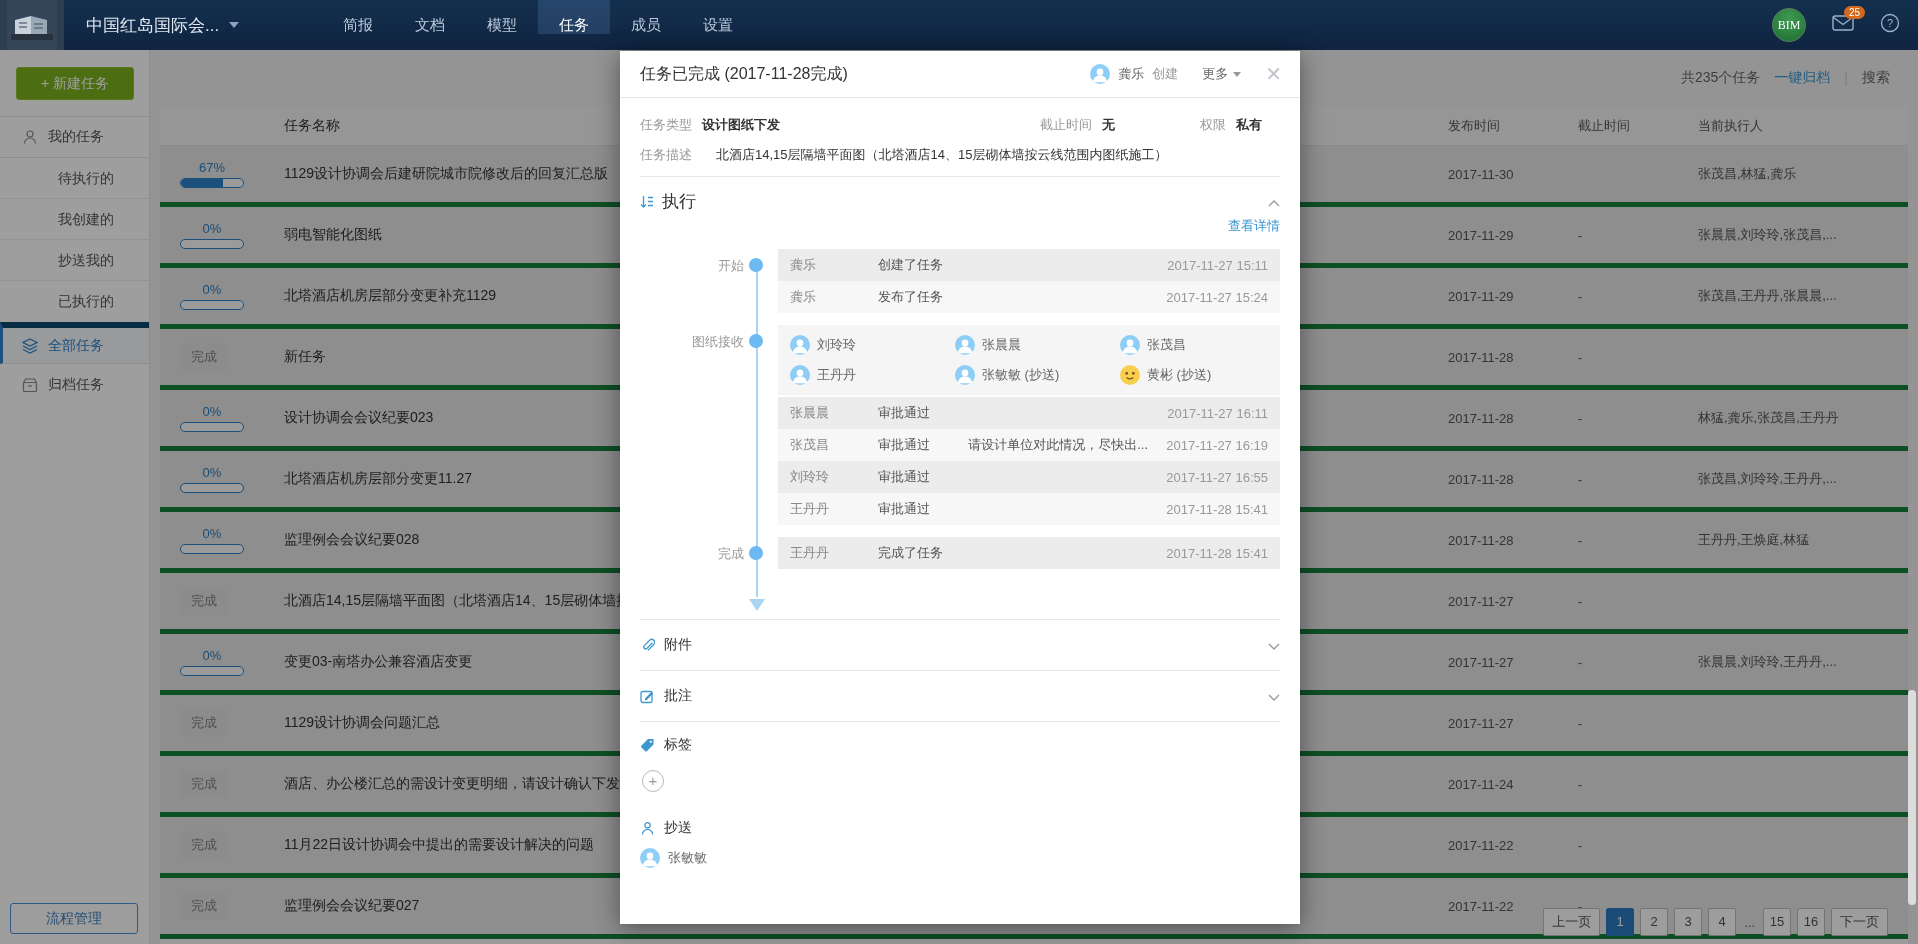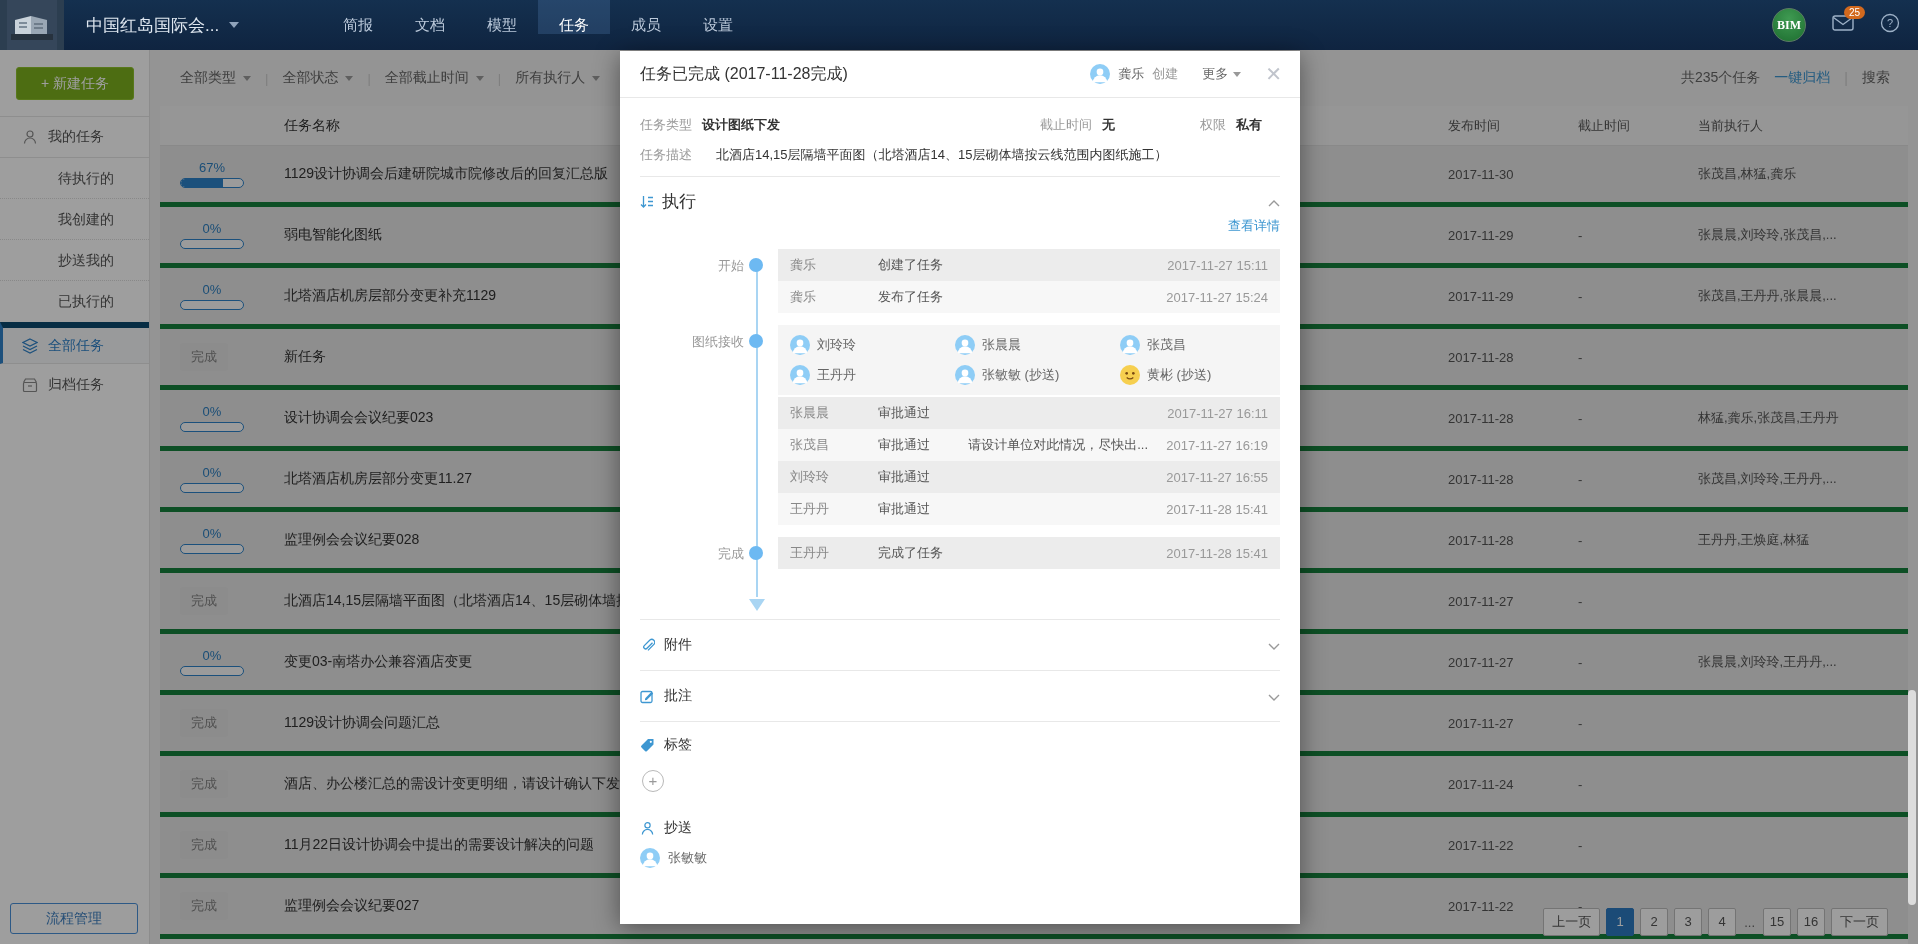--- a/index.html
+++ b/index.html
@@ -9,21 +9,21 @@
   .navbar { position:absolute; top:0; left:0; width:1918px; height:50px;
     background:linear-gradient(180deg,#14304f 0%,#0f2440 100%); display:flex; align-items:center; z-index:10; }
   .nav-logo { width:64px; height:50px; display:flex; align-items:center; justify-content:center; background:#2c3e50; flex:0 0 64px; }
   .nav-project { display:flex; align-items:center; margin-left:22px; color:#dfe7f0; font-size:17px; cursor:pointer; }
   .caret { display:inline-block; width:0; height:0; border-left:5px solid transparent; border-right:5px solid transparent; border-top:6px solid #8fa3bb; margin-left:10px; }
   .nav-menu { position:absolute; left:322px; top:0; height:50px; display:flex; }
   .nav-item { width:72px; height:34px; line-height:50px; text-align:center; color:#bccadb; font-size:15px; cursor:pointer; }
   .nav-item.active { background:rgba(110,160,220,0.20); color:#ffffff; }
   .nav-right { position:absolute; right:18px; top:0; height:50px; display:flex; align-items:center; gap:26px; }
   .avatar-bim { width:34px; height:34px; border-radius:50%; background:radial-gradient(circle at 50% 30%,#3f9a52,#1d6e30); color:#fff;
-    font-family:"Liberation Serif",serif; font-weight:bold; font-size:12px; display:flex; align-items:center; justify-content:center; border:1px solid #5b7a63; cursor:pointer;}
+    font-family:"Liberation Serif",serif; font-weight:normal; font-size:12px; display:flex; align-items:center; justify-content:center; border:1px solid #5b7a63; cursor:pointer;}
   .mail-wrap { position:relative; cursor:pointer; }
   .mail-badge { position:absolute; top:-9px; left:12px; background:#d2691e; color:#fff; font-size:10px; padding:1px 5px; border-radius:7px; }
   .help-icon { cursor:pointer; }
 
   
   .sidebar { position:absolute; top:50px; left:0; width:150px; bottom:0; background:#fff; border-right:1px solid #e2e2e2; }
   .btn-new-task { display:block; margin:17px 16px 16px; width:118px; height:33px; background:#7cb11e; border:1px solid #8fc22d; color:#fff;
     font-size:14px; border-radius:3px; cursor:pointer; font-family:inherit; }
   .side-item { height:42px; display:flex; align-items:center; padding-left:22px; font-size:14px; color:#555; cursor:pointer; gap:10px; }
   .side-item.bordered { border-top:1px solid #e5e5e5; border-bottom:1px solid #e5e5e5; }
@@ -198,41 +198,20 @@
       <path d="M1.5 5.5 L3.5 2 h9 l2 3.5" fill="none" stroke="#8a8a8a" stroke-width="1.2"></path>
       <path d="M6 9 h4" stroke="#8a8a8a" stroke-width="1.2"></path>
     </svg>
     <span>归档任务</span>
   </div>
   <button class="btn-process">流程管理</button>
 </div>
 
 <div class="content">
   <div class="filter-bar">
-    <span id="filters" style="display:flex;align-items:center;">
-        <span class="filter-item">
-          <span>全部类型</span>
-          <span class="caret"></span>
-        </span>
-        <span class="filter-sep">|</span>
-        <span class="filter-item">
-          <span>全部状态</span>
-          <span class="caret"></span>
-        </span>
-        <span class="filter-sep">|</span>
-        <span class="filter-item">
-          <span>全部截止时间</span>
-          <span class="caret"></span>
-        </span>
-        <span class="filter-sep">|</span>
-        <span class="filter-item">
-          <span>所有执行人</span>
-          <span class="caret"></span>
-        </span>
-      </span>
     <div class="filter-right">
       <span class="total-count">共235个任务</span>
       <span class="link-blue">一键归档</span>
       <span style="color:#ccc;">|</span>
       <span class="search-link">搜索</span>
     </div>
   </div>
   <div class="task-table">
     <div class="t-head">
       <div class="c-prog"></div>

